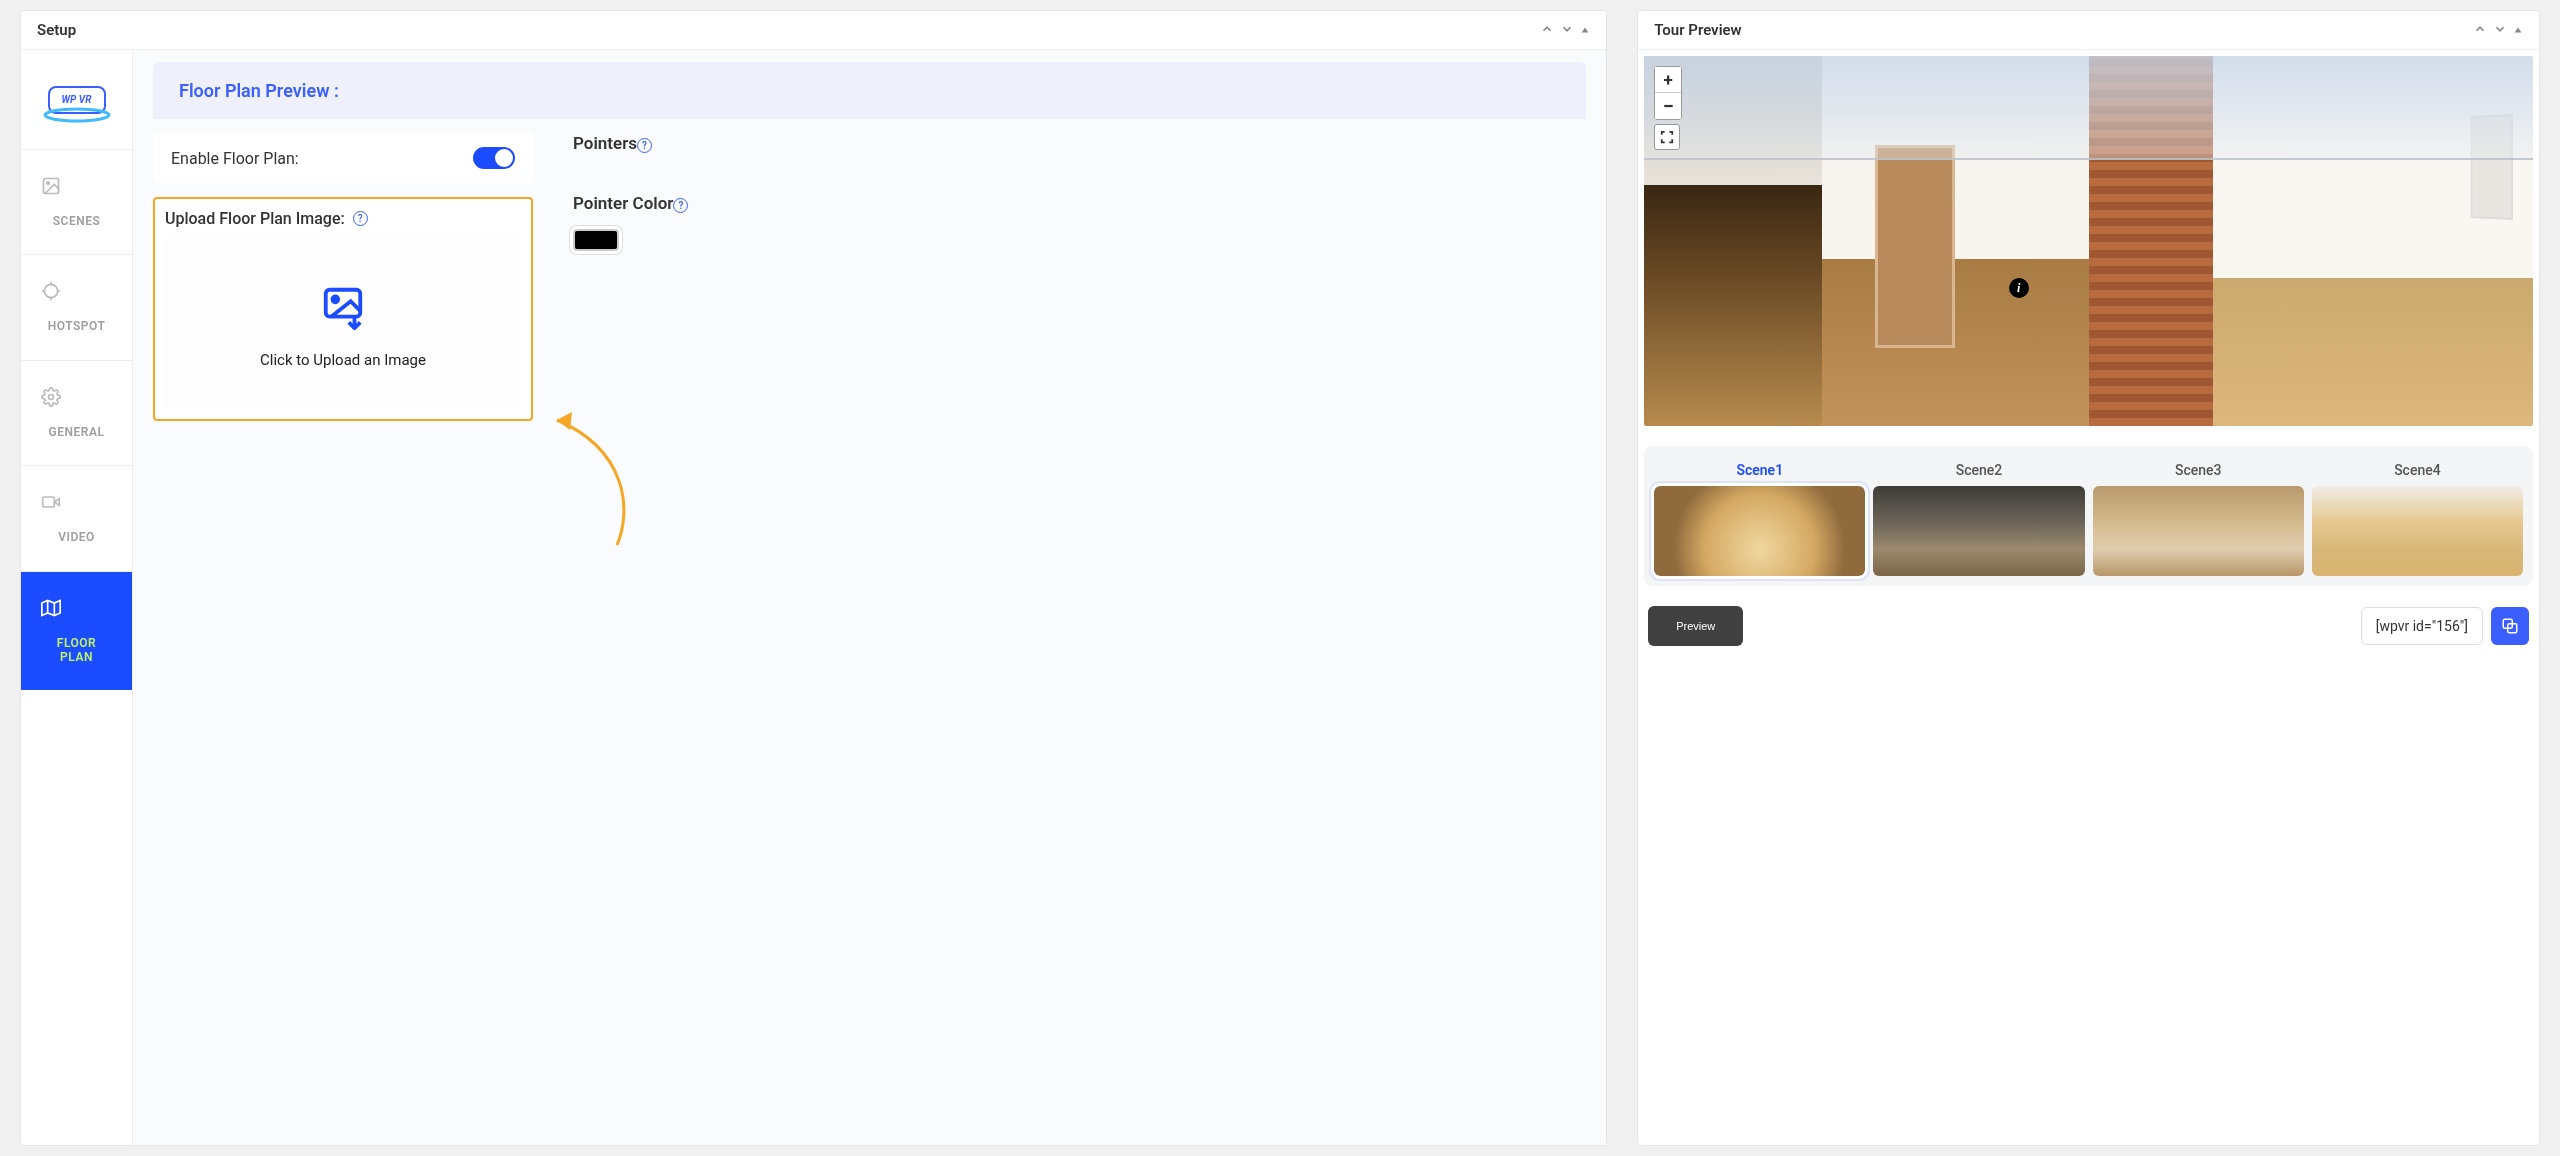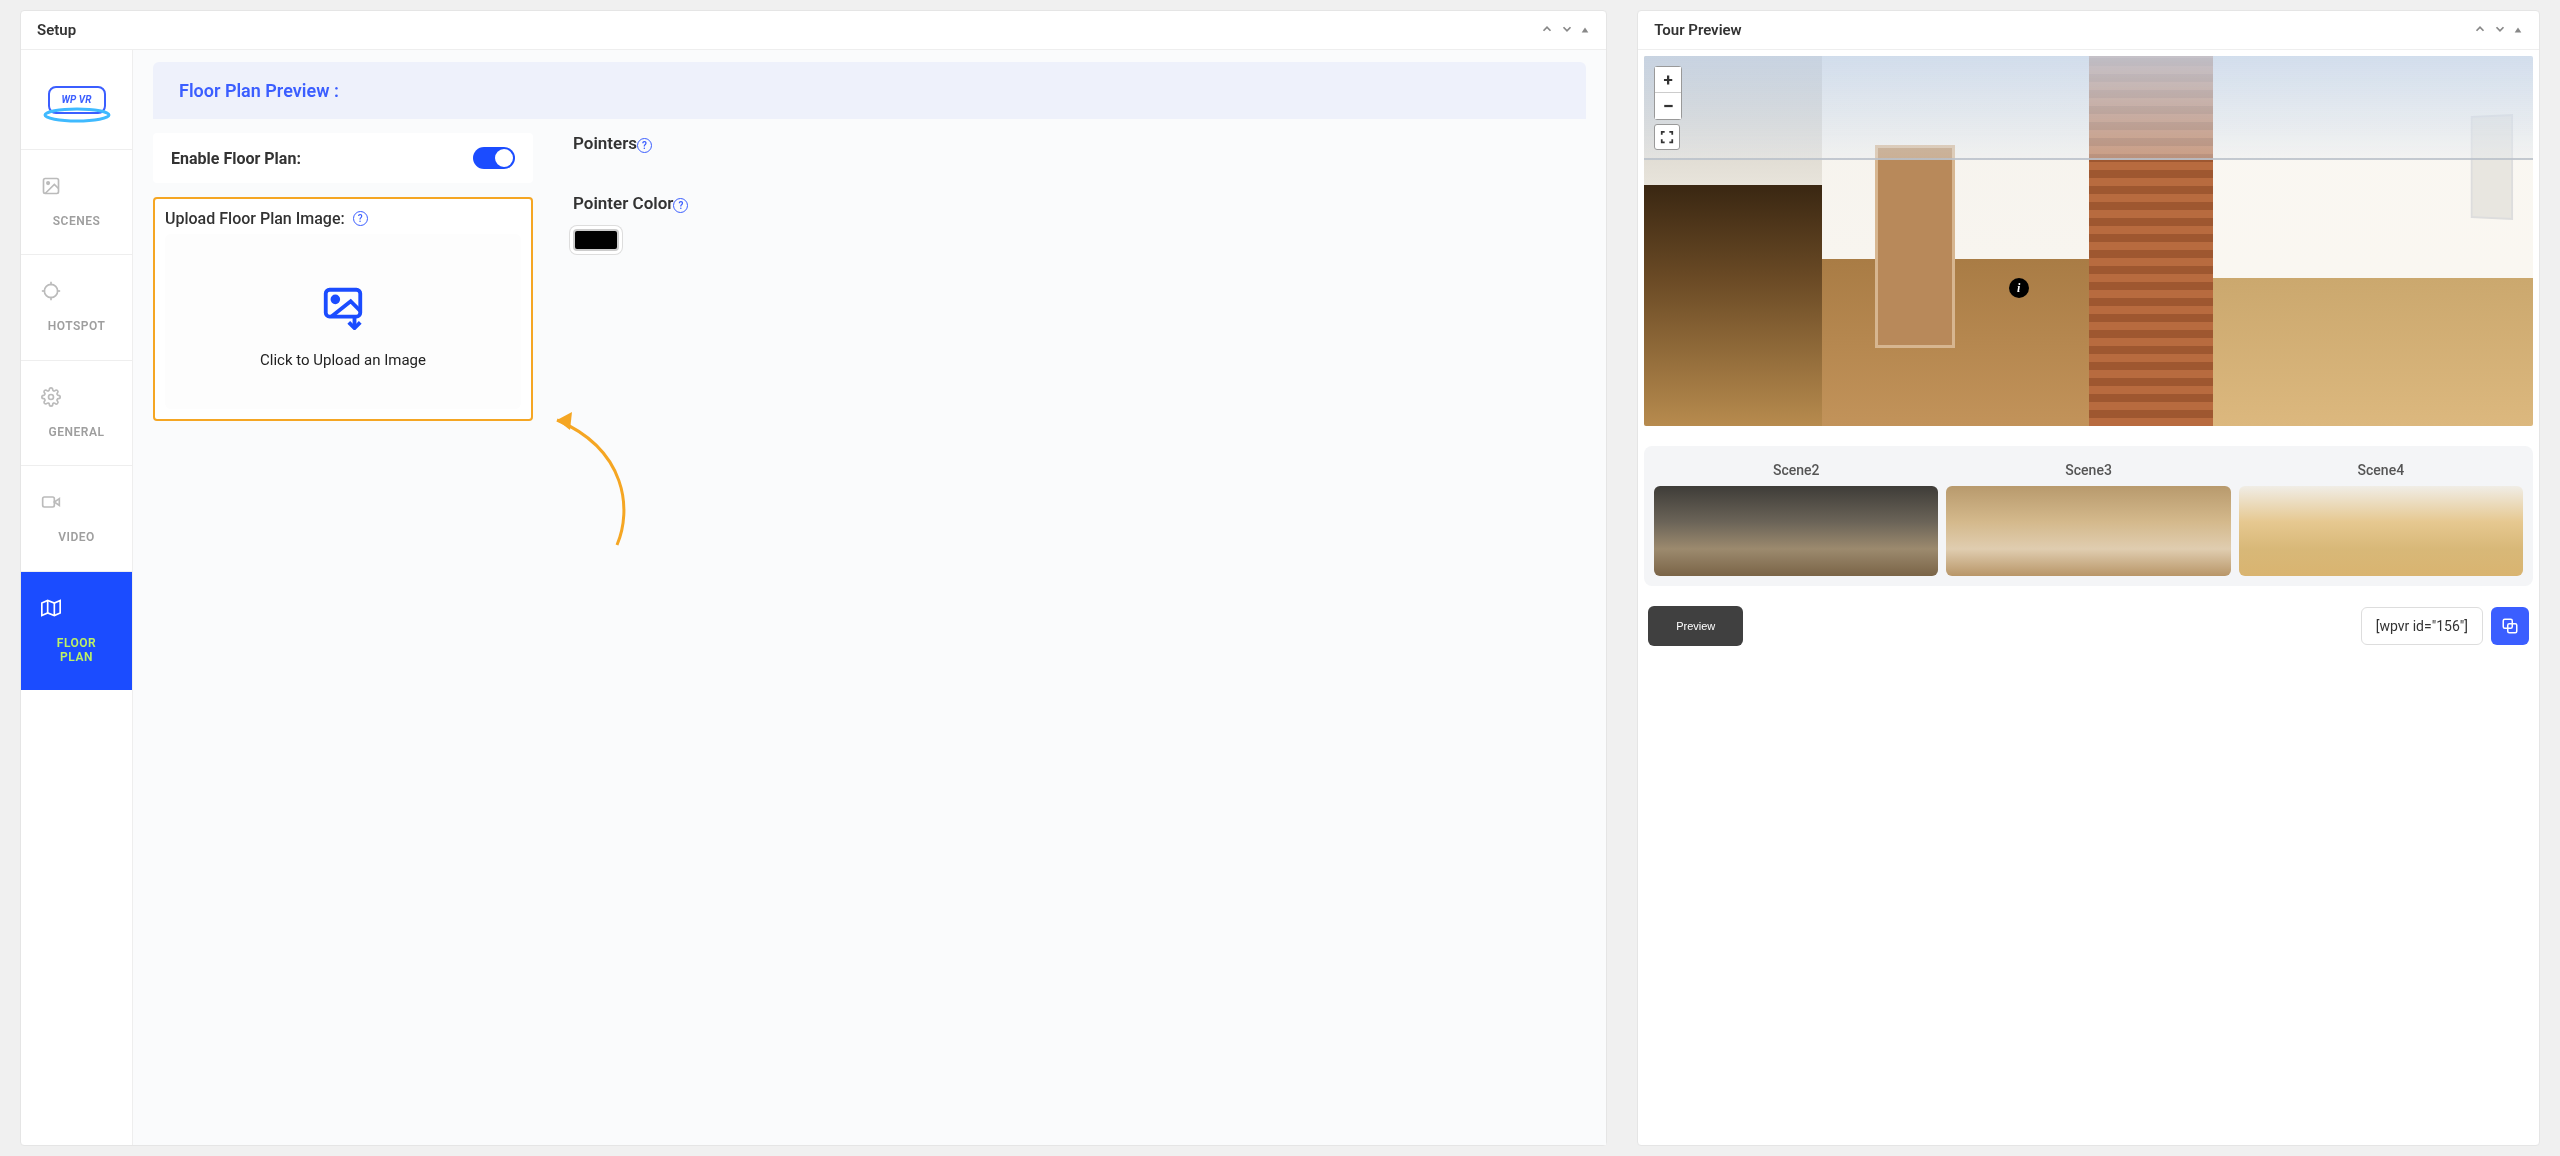--- a/index.html
+++ b/index.html
@@ -113,21 +113,21 @@
 .settings-col-left { flex: 0 0 380px; }
 .settings-col-right { flex: 1; }
 
 .toggle-row {
   background: #fff;
   padding: 14px 18px;
   display: flex;
   justify-content: space-between;
   align-items: center;
   font-size: 16px;
-  font-weight: 700;
+  font-weight: 400;
   border-radius: 4px;
 }
 .switch {
   width: 42px;
   height: 22px;
   background: #1b4cff;
   border-radius: 11px;
   position: relative;
 }
 .switch::after {
@@ -509,20 +509,24 @@
                 <polyline points="3 8 3 3 8 3"></polyline>
                 <polyline points="16 3 21 3 21 8"></polyline>
                 <polyline points="21 16 21 21 16 21"></polyline>
                 <polyline points="8 21 3 21 3 16"></polyline>
               </svg>
           </div>
         </div>
       </div>
 
       <div class="scene-strip">
+        <div class="scene-item active">
+          <span class="scene-label">Scene1</span>
+          <div class="scene-thumb thumb1"></div>
+        </div>
         <div class="scene-item">
           <span class="scene-label">Scene2</span>
           <div class="scene-thumb thumb2"></div>
         </div>
         <div class="scene-item">
           <span class="scene-label">Scene3</span>
           <div class="scene-thumb thumb3"></div>
         </div>
         <div class="scene-item">
           <span class="scene-label">Scene4</span>

